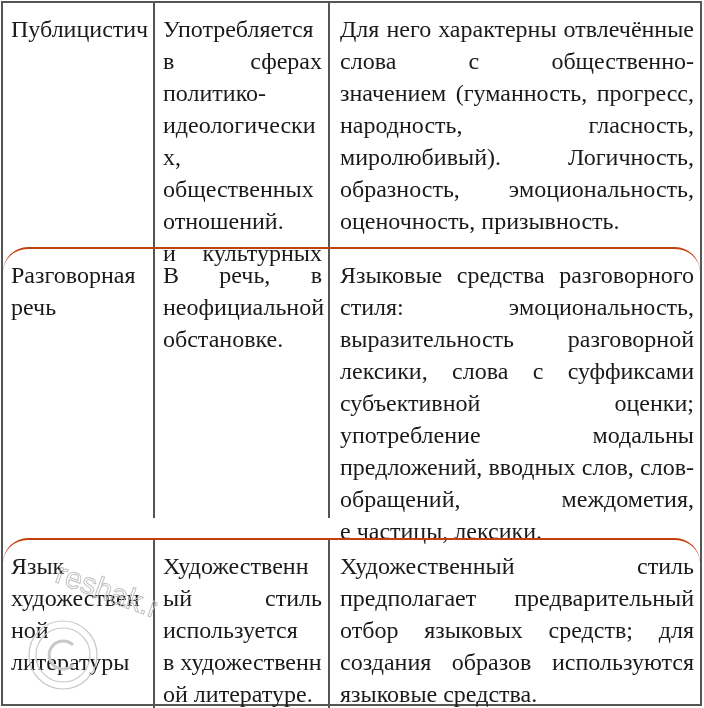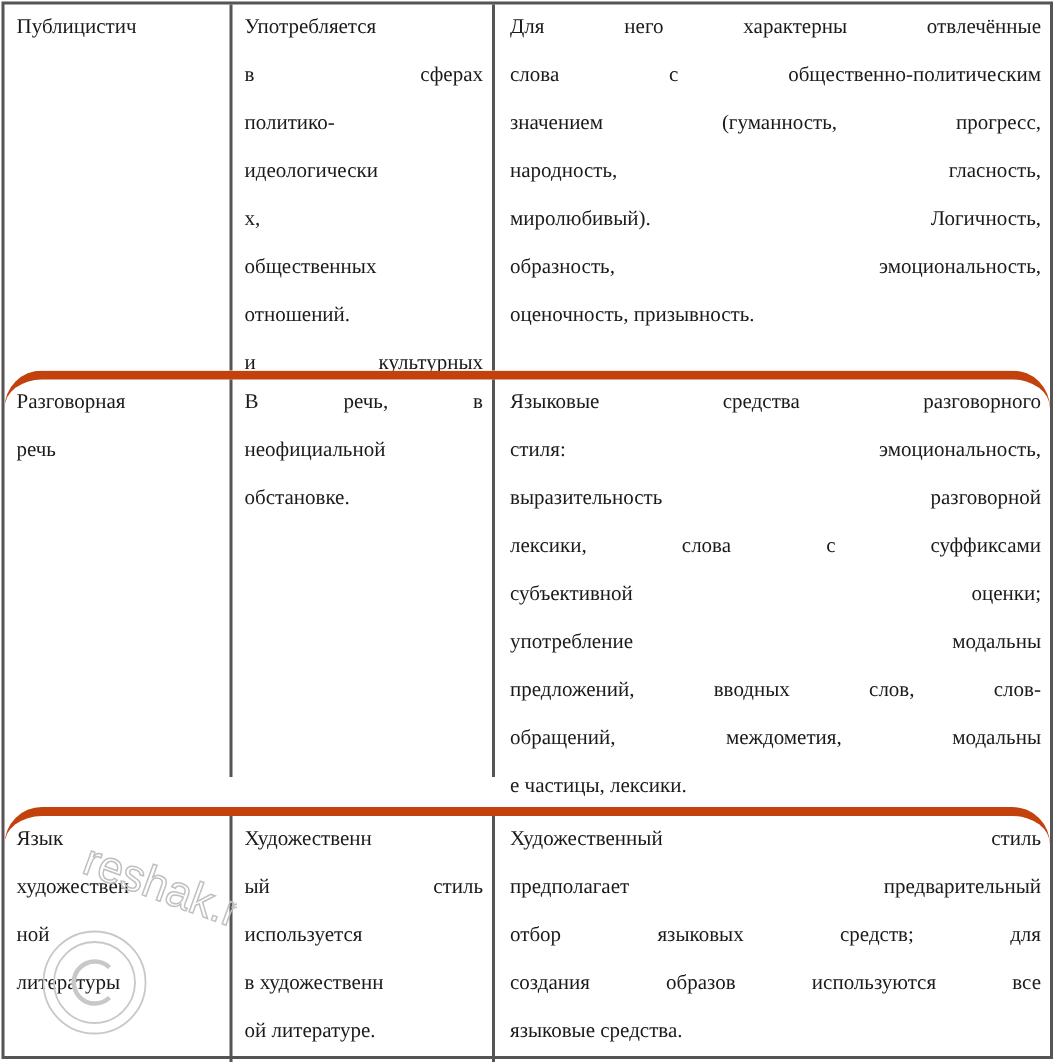--- a/index.html
+++ b/index.html
@@ -23,32 +23,32 @@
       height: 705px;
       border: 2px solid #555555;
       box-sizing: border-box;
     }
     .row {
       position: absolute;
       left: 0;
       width: 100%;
       box-sizing: border-box;
     }
-    .row + .row { border-top: 6px solid #c2410c; border-radius: 25px; }
+    .row + .row { border-top: 2px solid #c2410c; border-radius: 25px; }
     .r1 { top: 0; height: 244px; }
     .r2 { top: 244px; height: 271px; }
     .r3 { top: 535px; height: 188px; }
     .cell {
       position: absolute;
       top: 0;
       bottom: 0;
       box-sizing: border-box;
-      font-size: 14px;
+      font-size: 24px;
       line-height: 32px;
-      padding-top: 0px;
+      padding-top: 10px;
     }
     .c1 { left: 0; width: 150px; padding-left: 8px; padding-right: 3px; }
     .c2 { left: 150px; width: 175px; border-left: 2px solid #555555; padding-left: 8px; padding-right: 6px; }
     .c3 { left: 325px; width: 374px; border-left: 2px solid #555555; padding-left: 10px; padding-right: 8px; }
     .line {
       display: block;
       white-space: nowrap;
       height: 32px;
     }
     .line.j {

